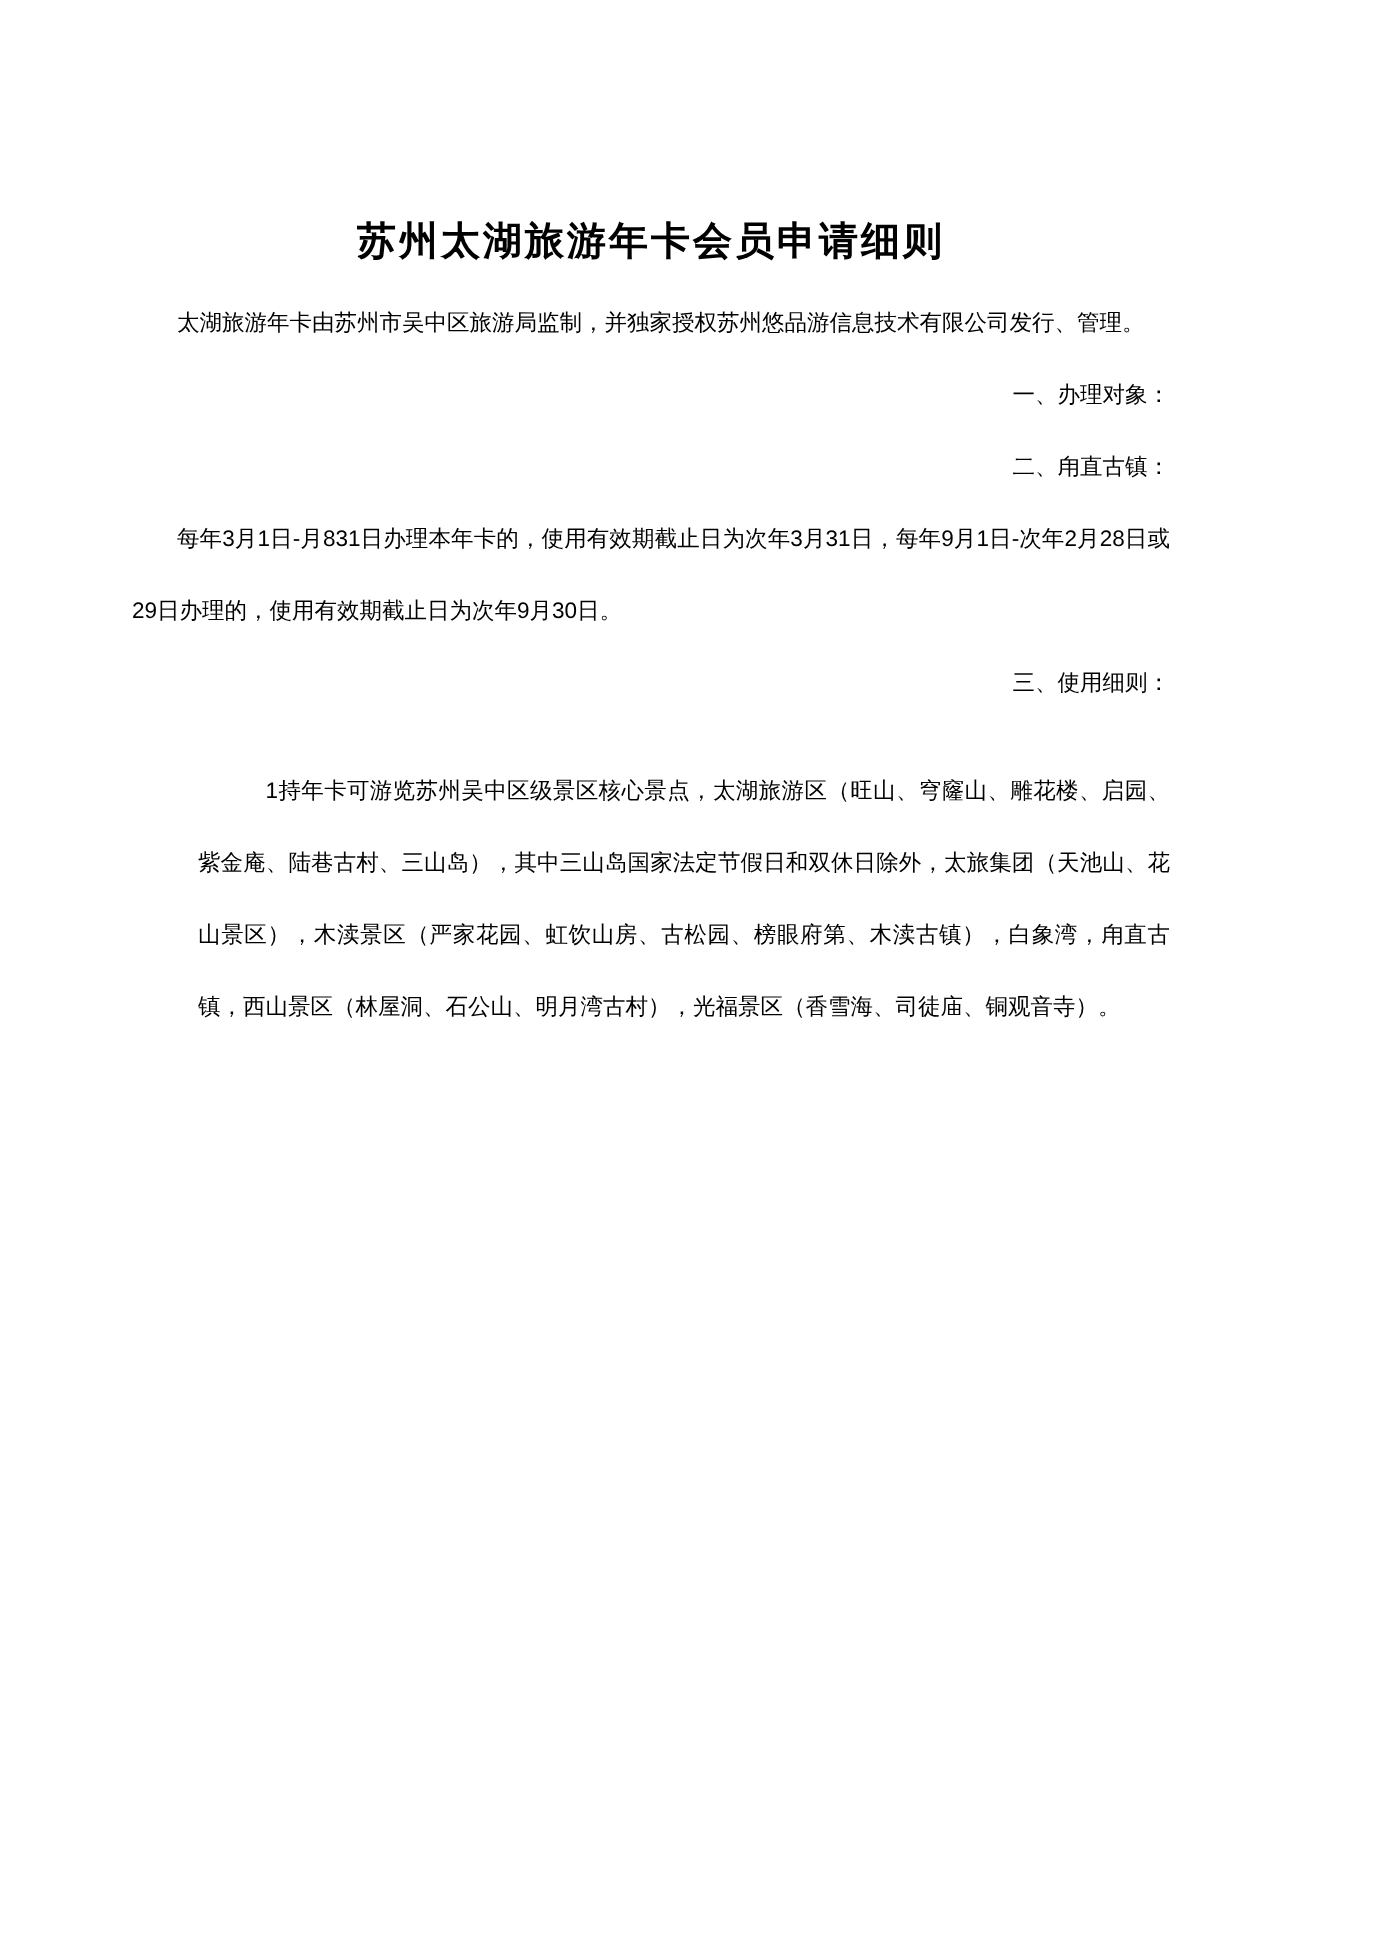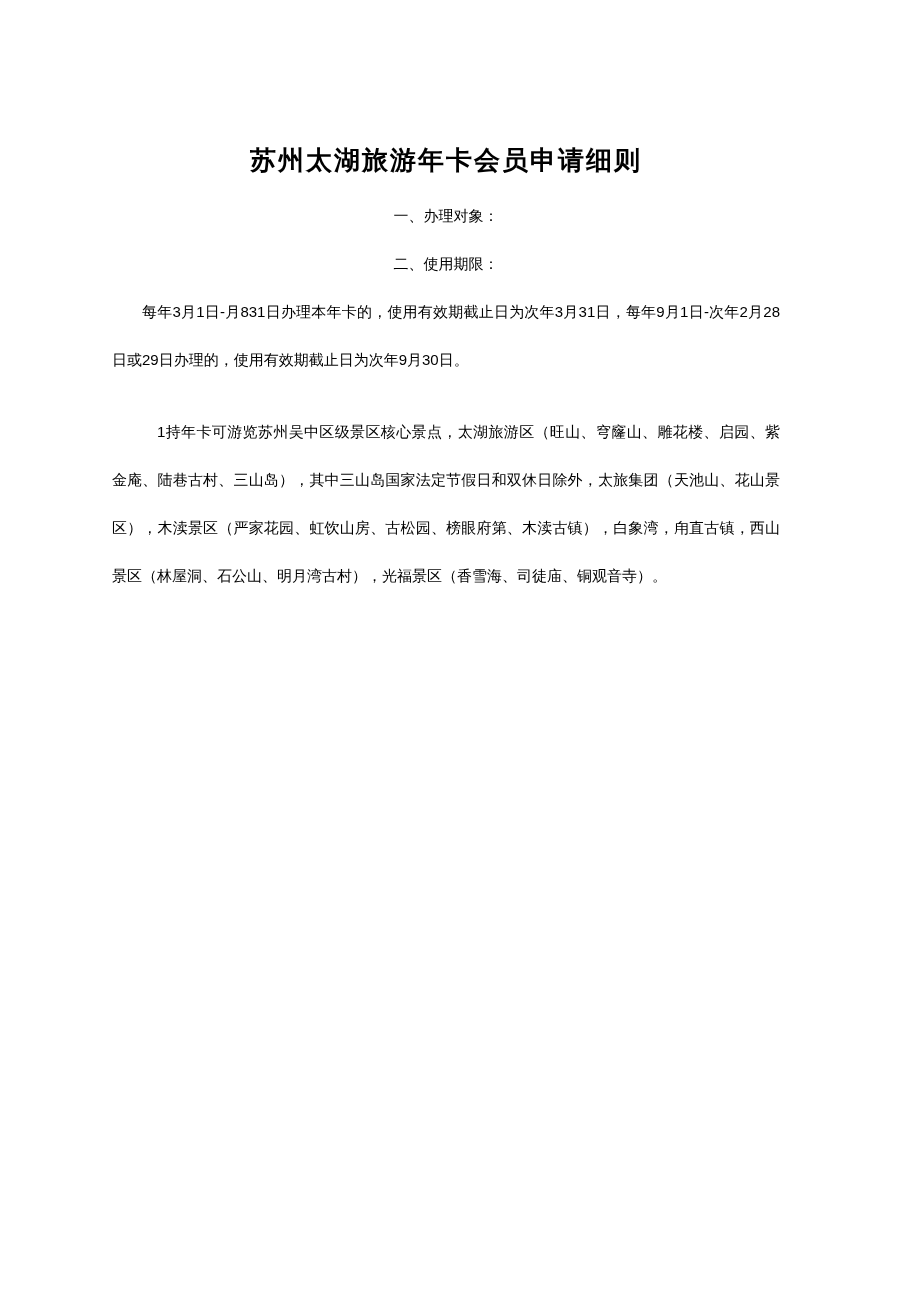--- a/index.html
+++ b/index.html
@@ -7,21 +7,21 @@
       padding: 0;
       background: #ffffff;
     }
     .page {
       position: relative;
       width: 920px;
       height: 1302px;
       margin: 0 auto;
       background: #ffffff;
       box-sizing: border-box;
-      padding: 140px 140px 0 112px;
+      padding: 140px 140px 0 88px;
       font-family: "Liberation Sans", "DejaVu Sans", sans-serif;
       color: #000000;
       font-size: 15px;
       overflow: hidden;
     }
     .title {
       text-align: center;
       font-size: 26px;
       font-weight: 600;
       letter-spacing: 2px;
@@ -30,39 +30,41 @@
     }
     .para {
       margin: 0;
       line-height: 48px;
       text-align: justify;
       word-break: break-all;
     }
     .heading {
       margin: 0;
       line-height: 48px;
-      text-align: center;
+      text-align: right;
     }
     .indent2 { text-indent: 2em; }
-    .indent3 { text-indent: 3em; }
+    .indent3 { text-indent: 3em; margin-left: 44px; }
     .spaced  { margin-top: 24px; }
   </style>
 </head>
 <body>
 
 <div class="page">
 
   <h1 class="title">苏州太湖旅游年卡会员申请细则</h1>
 
+  <p class="para indent2">太湖旅游年卡由苏州市吴中区旅游局监制，并独家授权苏州悠品游信息技术有限公司发行、管理。</p>
 
   <p class="heading">一、办理对象：</p>
 
 
-  <p class="heading">二、使用期限：</p>
+  <p class="heading">二、甪直古镇：</p>
 
   <p class="para indent2">每年3月1日-月831日办理本年卡的，使用有效期截止日为次年3月31日，每年9月1日-次年2月28日或29日办理的，使用有效期截止日为次年9月30日。</p>
 
+  <p class="heading">三、使用细则：</p>
 
   <p class="para indent3 spaced">1持年卡可游览苏州吴中区级景区核心景点，太湖旅游区（旺山、穹窿山、雕花楼、启园、紫金庵、陆巷古村、三山岛），其中三山岛国家法定节假日和双休日除外，太旅集团（天池山、花山景区），木渎景区（严家花园、虹饮山房、古松园、榜眼府第、木渎古镇），白象湾，甪直古镇，西山景区（林屋洞、石公山、明月湾古村），光福景区（香雪海、司徒庙、铜观音寺）。</p>
 
 
 
 </div>
 
 </body></html>

